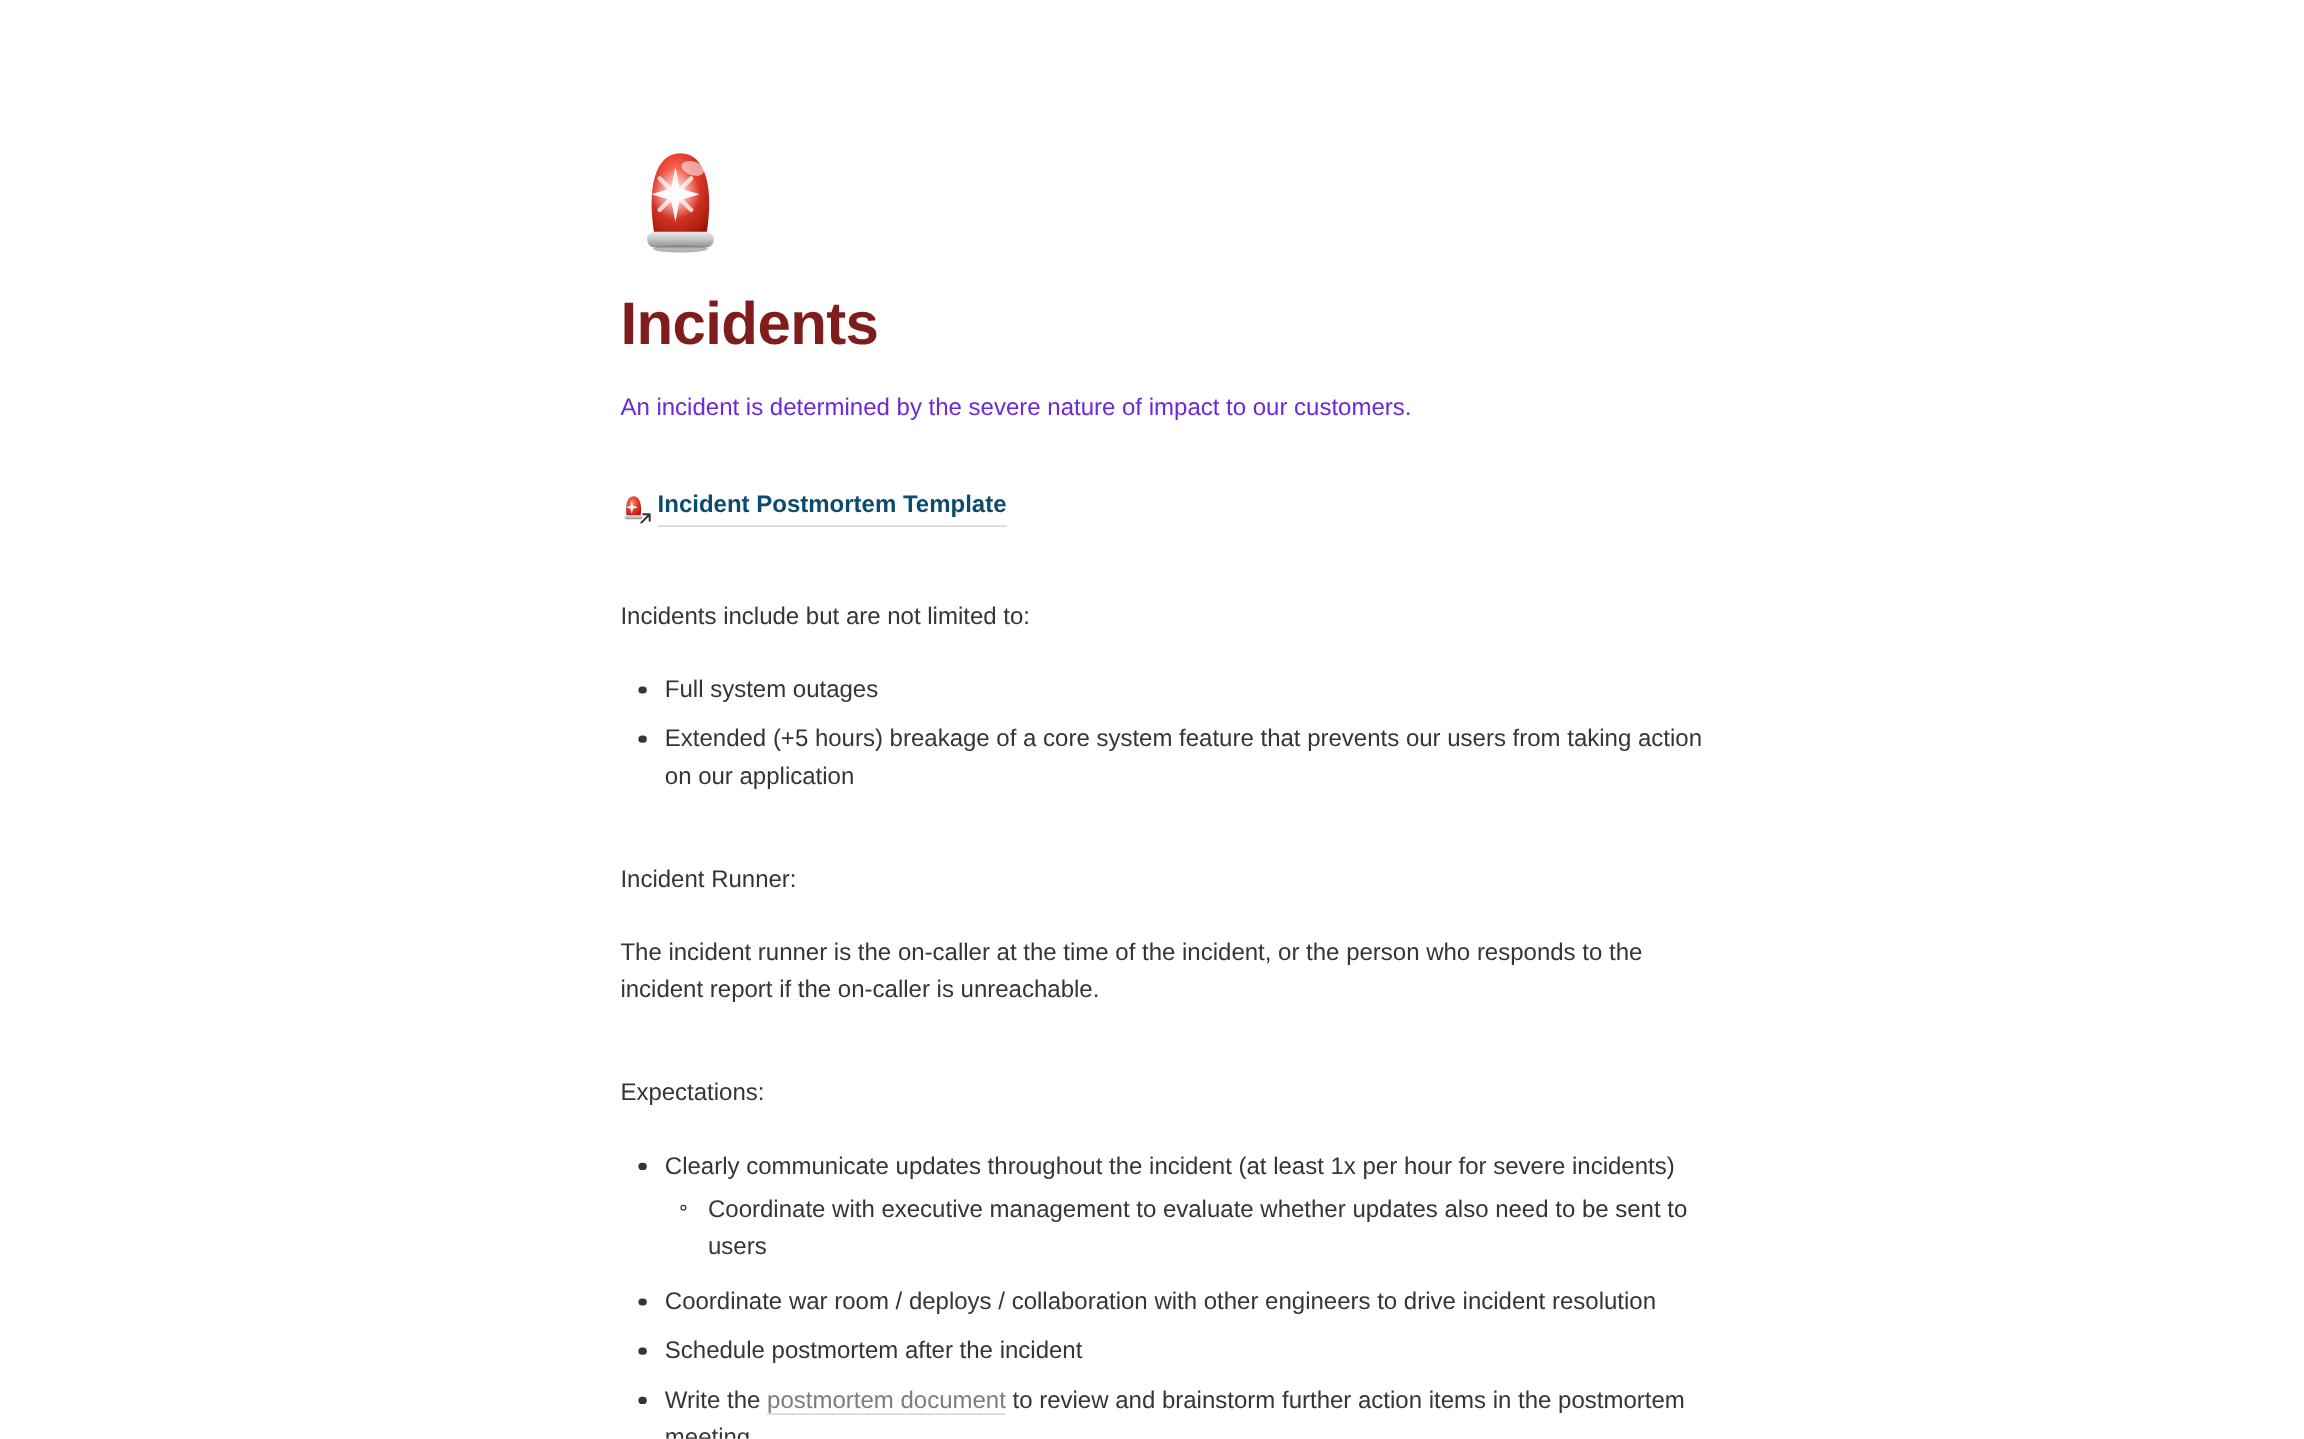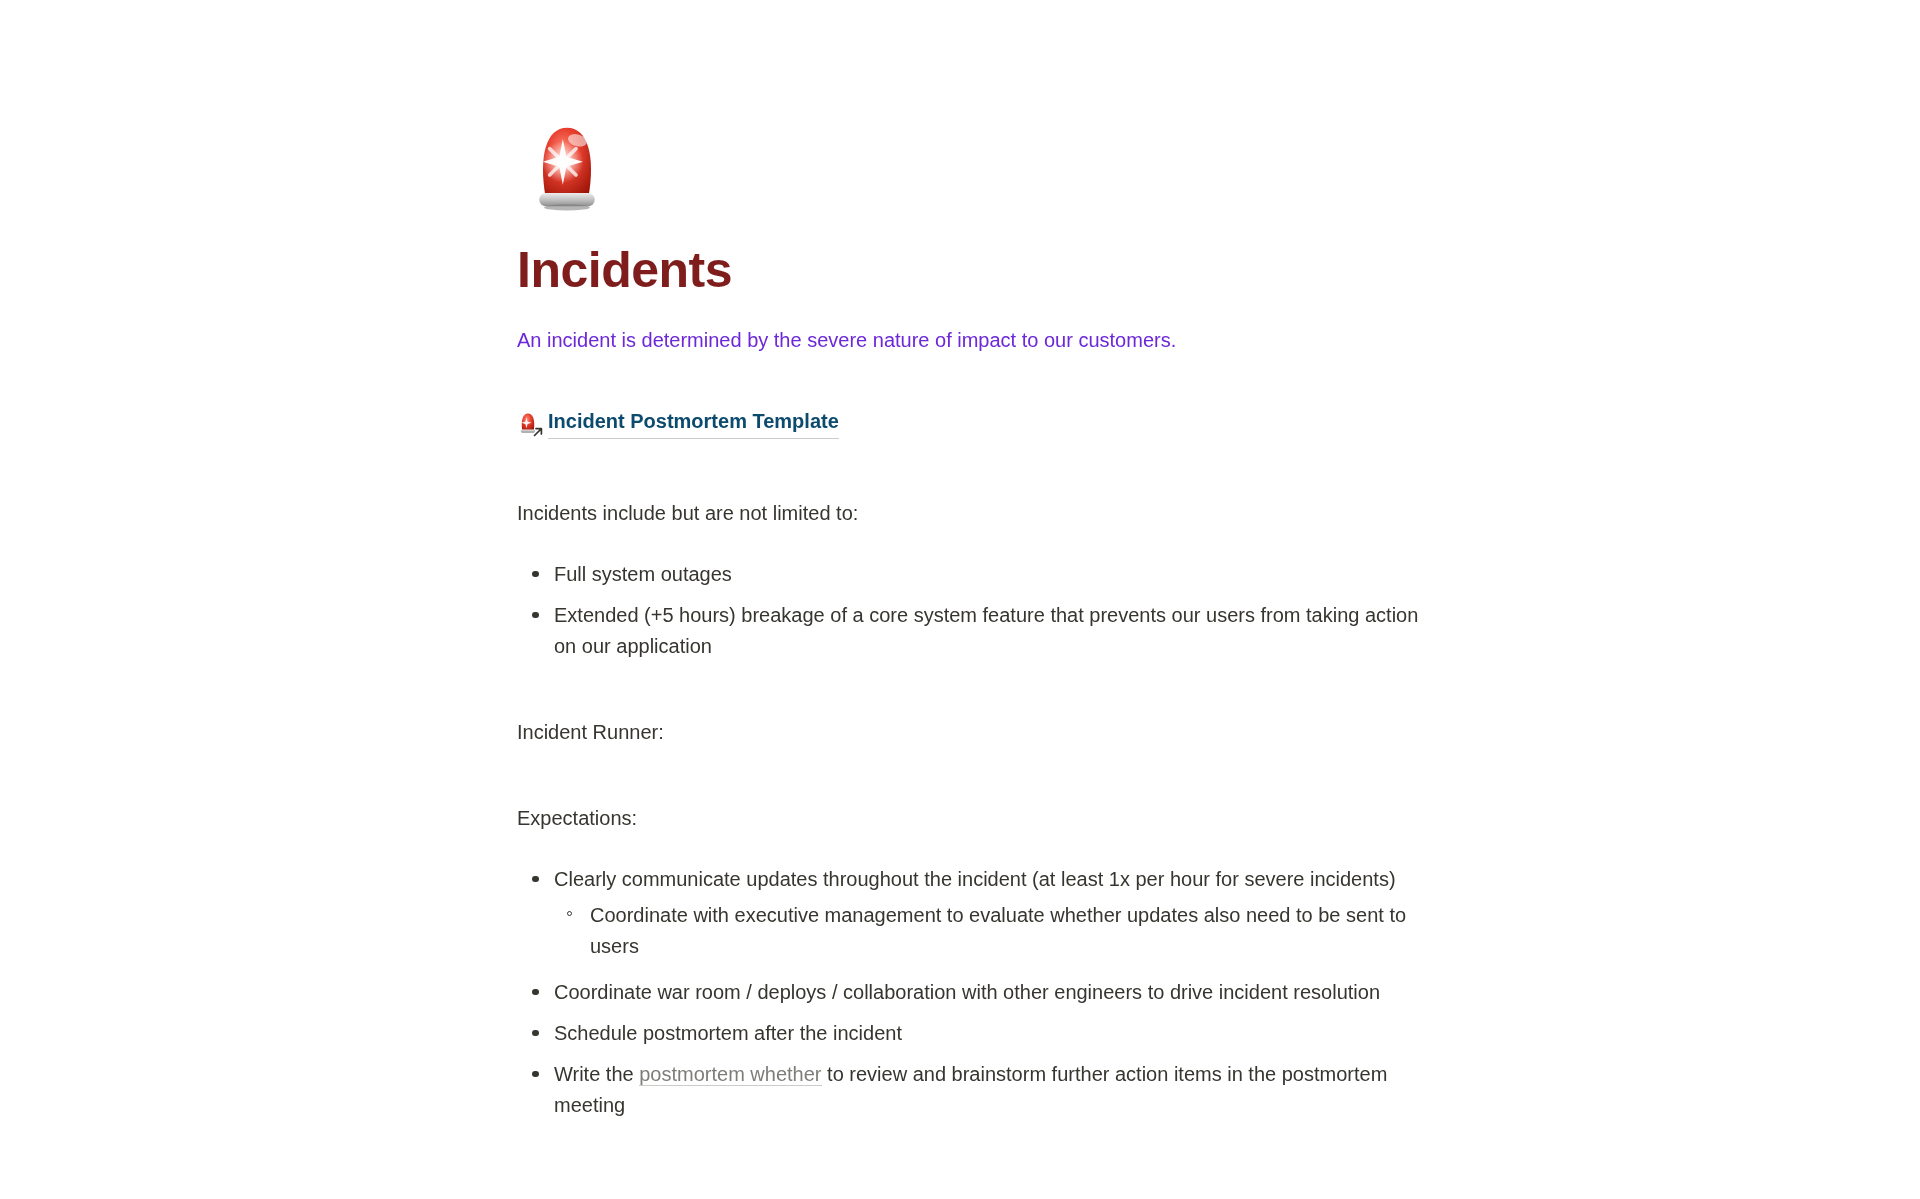--- a/index.html
+++ b/index.html
@@ -177,20 +177,21 @@
       <span class="li-marker"></span>
       <span>Full system outages</span>
     </li>
     <li class="li-1">
       <span class="li-marker"></span>
       <span>Extended (+5 hours) breakage of a core system feature that prevents our users from taking action on our application</span>
     </li>
   </ul>
 
   <p class="block section-gap">Incident Runner:</p>
+  <p class="block">The incident runner is the on-caller at the time of the incident, or the person who responds to the incident report if the on-caller is unreachable.</p>
 
   <p class="block section-gap">Expectations:</p>
 
   <ul class="bullet-list">
     <li class="li-1">
       <span class="li-marker"></span>
       <span>Clearly communicate updates throughout the incident (at least 1x per hour for severe incidents)</span>
       <ul class="sub-list">
         <li class="li-2">
           <span class="li-marker"></span>
@@ -201,17 +202,17 @@
     <li class="li-1">
       <span class="li-marker"></span>
       <span>Coordinate war room / deploys / collaboration with other engineers to drive incident resolution</span>
     </li>
     <li class="li-1">
       <span class="li-marker"></span>
       <span>Schedule postmortem after the incident</span>
     </li>
     <li class="li-1">
       <span class="li-marker"></span>
-      <span>Write the </span><a class="inline-link">postmortem whether</a><span> to review and brainstorm further action items in the postmortem meeting</span>
+      <span>Write the </span><a class="inline-link">postmortem document</a><span> to review and brainstorm further action items in the postmortem meeting</span>
     </li>
   </ul>
 
 </div>
 
 </body></html>

